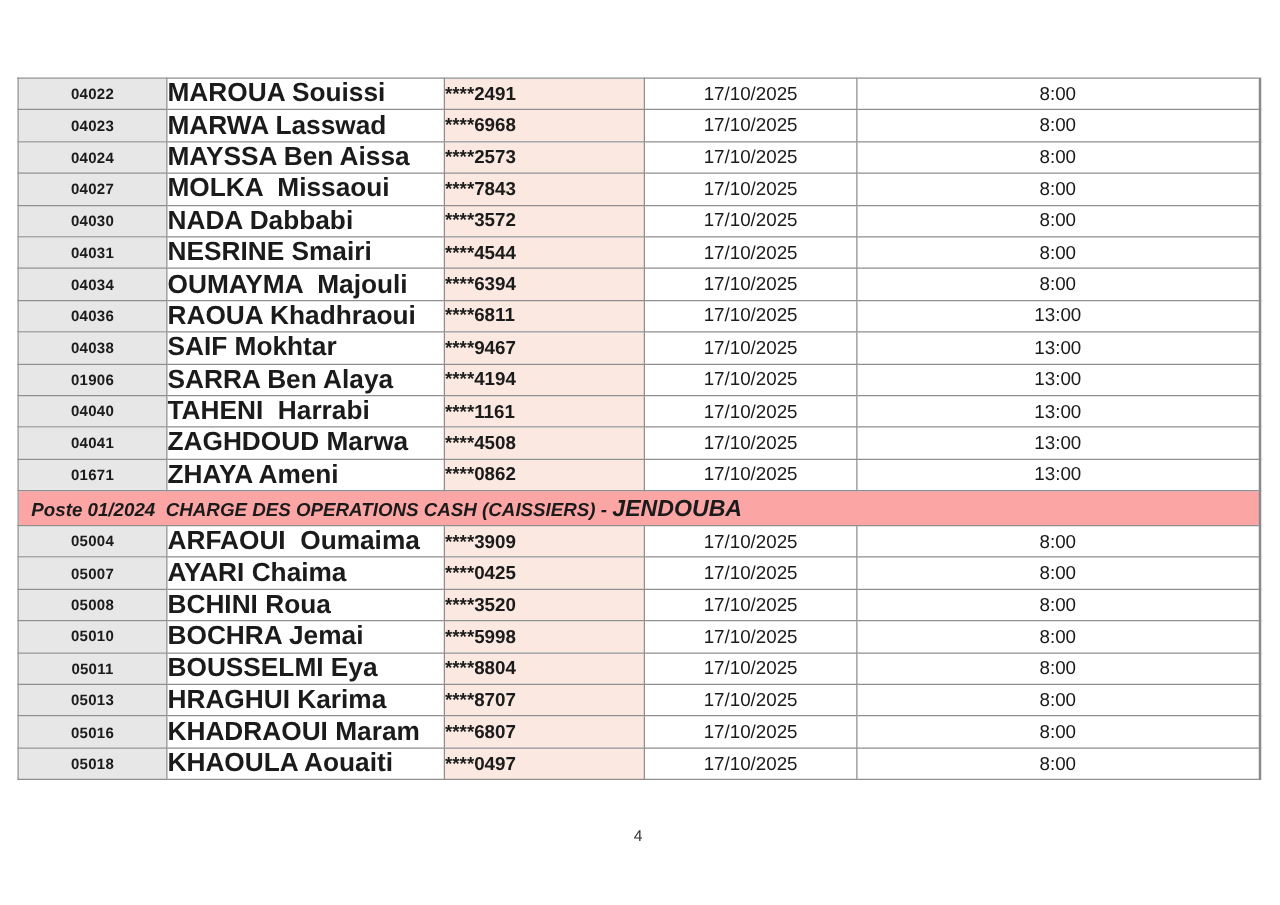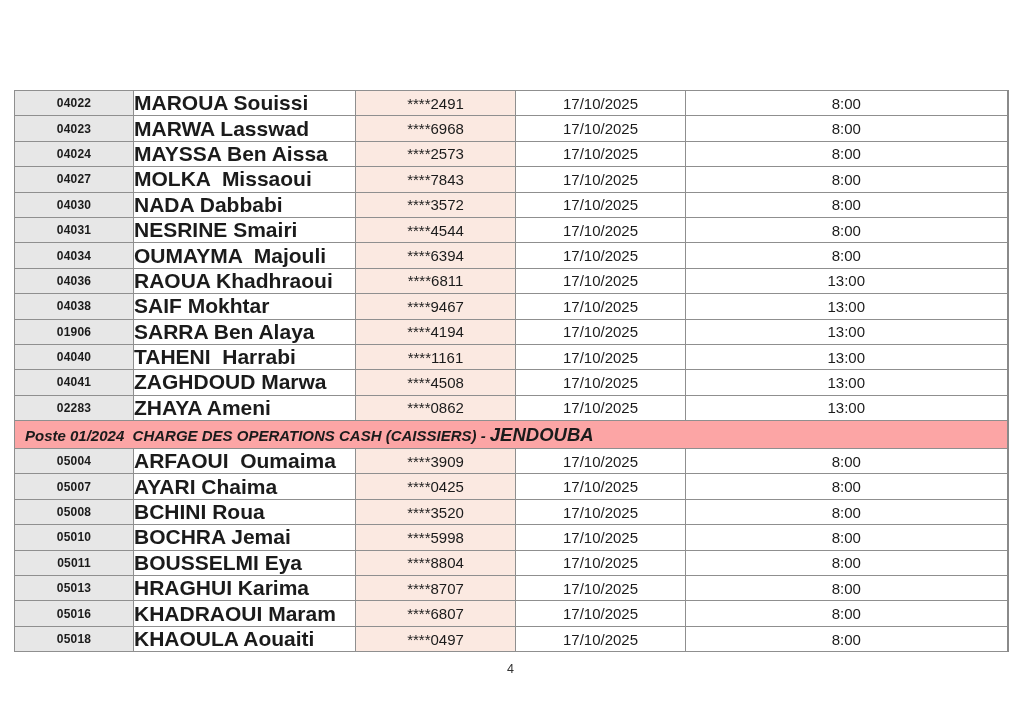--- a/index.html
+++ b/index.html
@@ -8,21 +8,21 @@
     width:1024px;
     height:724px;
     background:#ffffff;
     font-family:"Liberation Sans", sans-serif;
     color:#1b1b1b;
     overflow:hidden;
   }
   .data-table {
     position:absolute;
     left:14px;
-    top:90px;
+    top:62px;
     width:993px;
     border-collapse:collapse;
     table-layout:fixed;
     border:1px solid #8a8a8a;
     border-right:2px solid #8a8a8a;
   }
   .data-table td {
     border:1px solid #8f8f8f;
     height:24.4px;
     padding:0;
@@ -38,23 +38,23 @@
     letter-spacing:0.2px;
   }
   .col-name {
     font-weight:bold;
     font-size:21px;
     padding-left:8px;
     margin-top:38px;
   }
   .col-masked {
     background:#fbe9e1;
-    text-align:center;
-    font-size:15px;
-    font-weight:400;
+    text-align:left;
+    font-size:15px;
+    font-weight:700;
   }
   .col-date {
     text-align:center;
     font-size:15px;
   }
   .col-time {
     text-align:center;
     font-size:15px;
   }
   .band-row td {
@@ -171,21 +171,21 @@
           <td class="col-time">13:00</td>
         </tr>
         <tr>
           <td class="col-id">04041</td>
           <td class="col-name">ZAGHDOUD Marwa</td>
           <td class="col-masked">****4508</td>
           <td class="col-date">17/10/2025</td>
           <td class="col-time">13:00</td>
         </tr>
         <tr>
-          <td class="col-id">02283</td>
+          <td class="col-id">01671</td>
           <td class="col-name">ZHAYA Ameni</td>
           <td class="col-masked">****0862</td>
           <td class="col-date">17/10/2025</td>
           <td class="col-time">13:00</td>
         </tr>
       </tbody>
 
     <tbody>
       <tr class="band-row">
         <td colspan="5"><span>Poste 01/2024  CHARGE DES OPERATIONS CASH (CAISSIERS) - </span><span class="loc">JENDOUBA</span></td>

